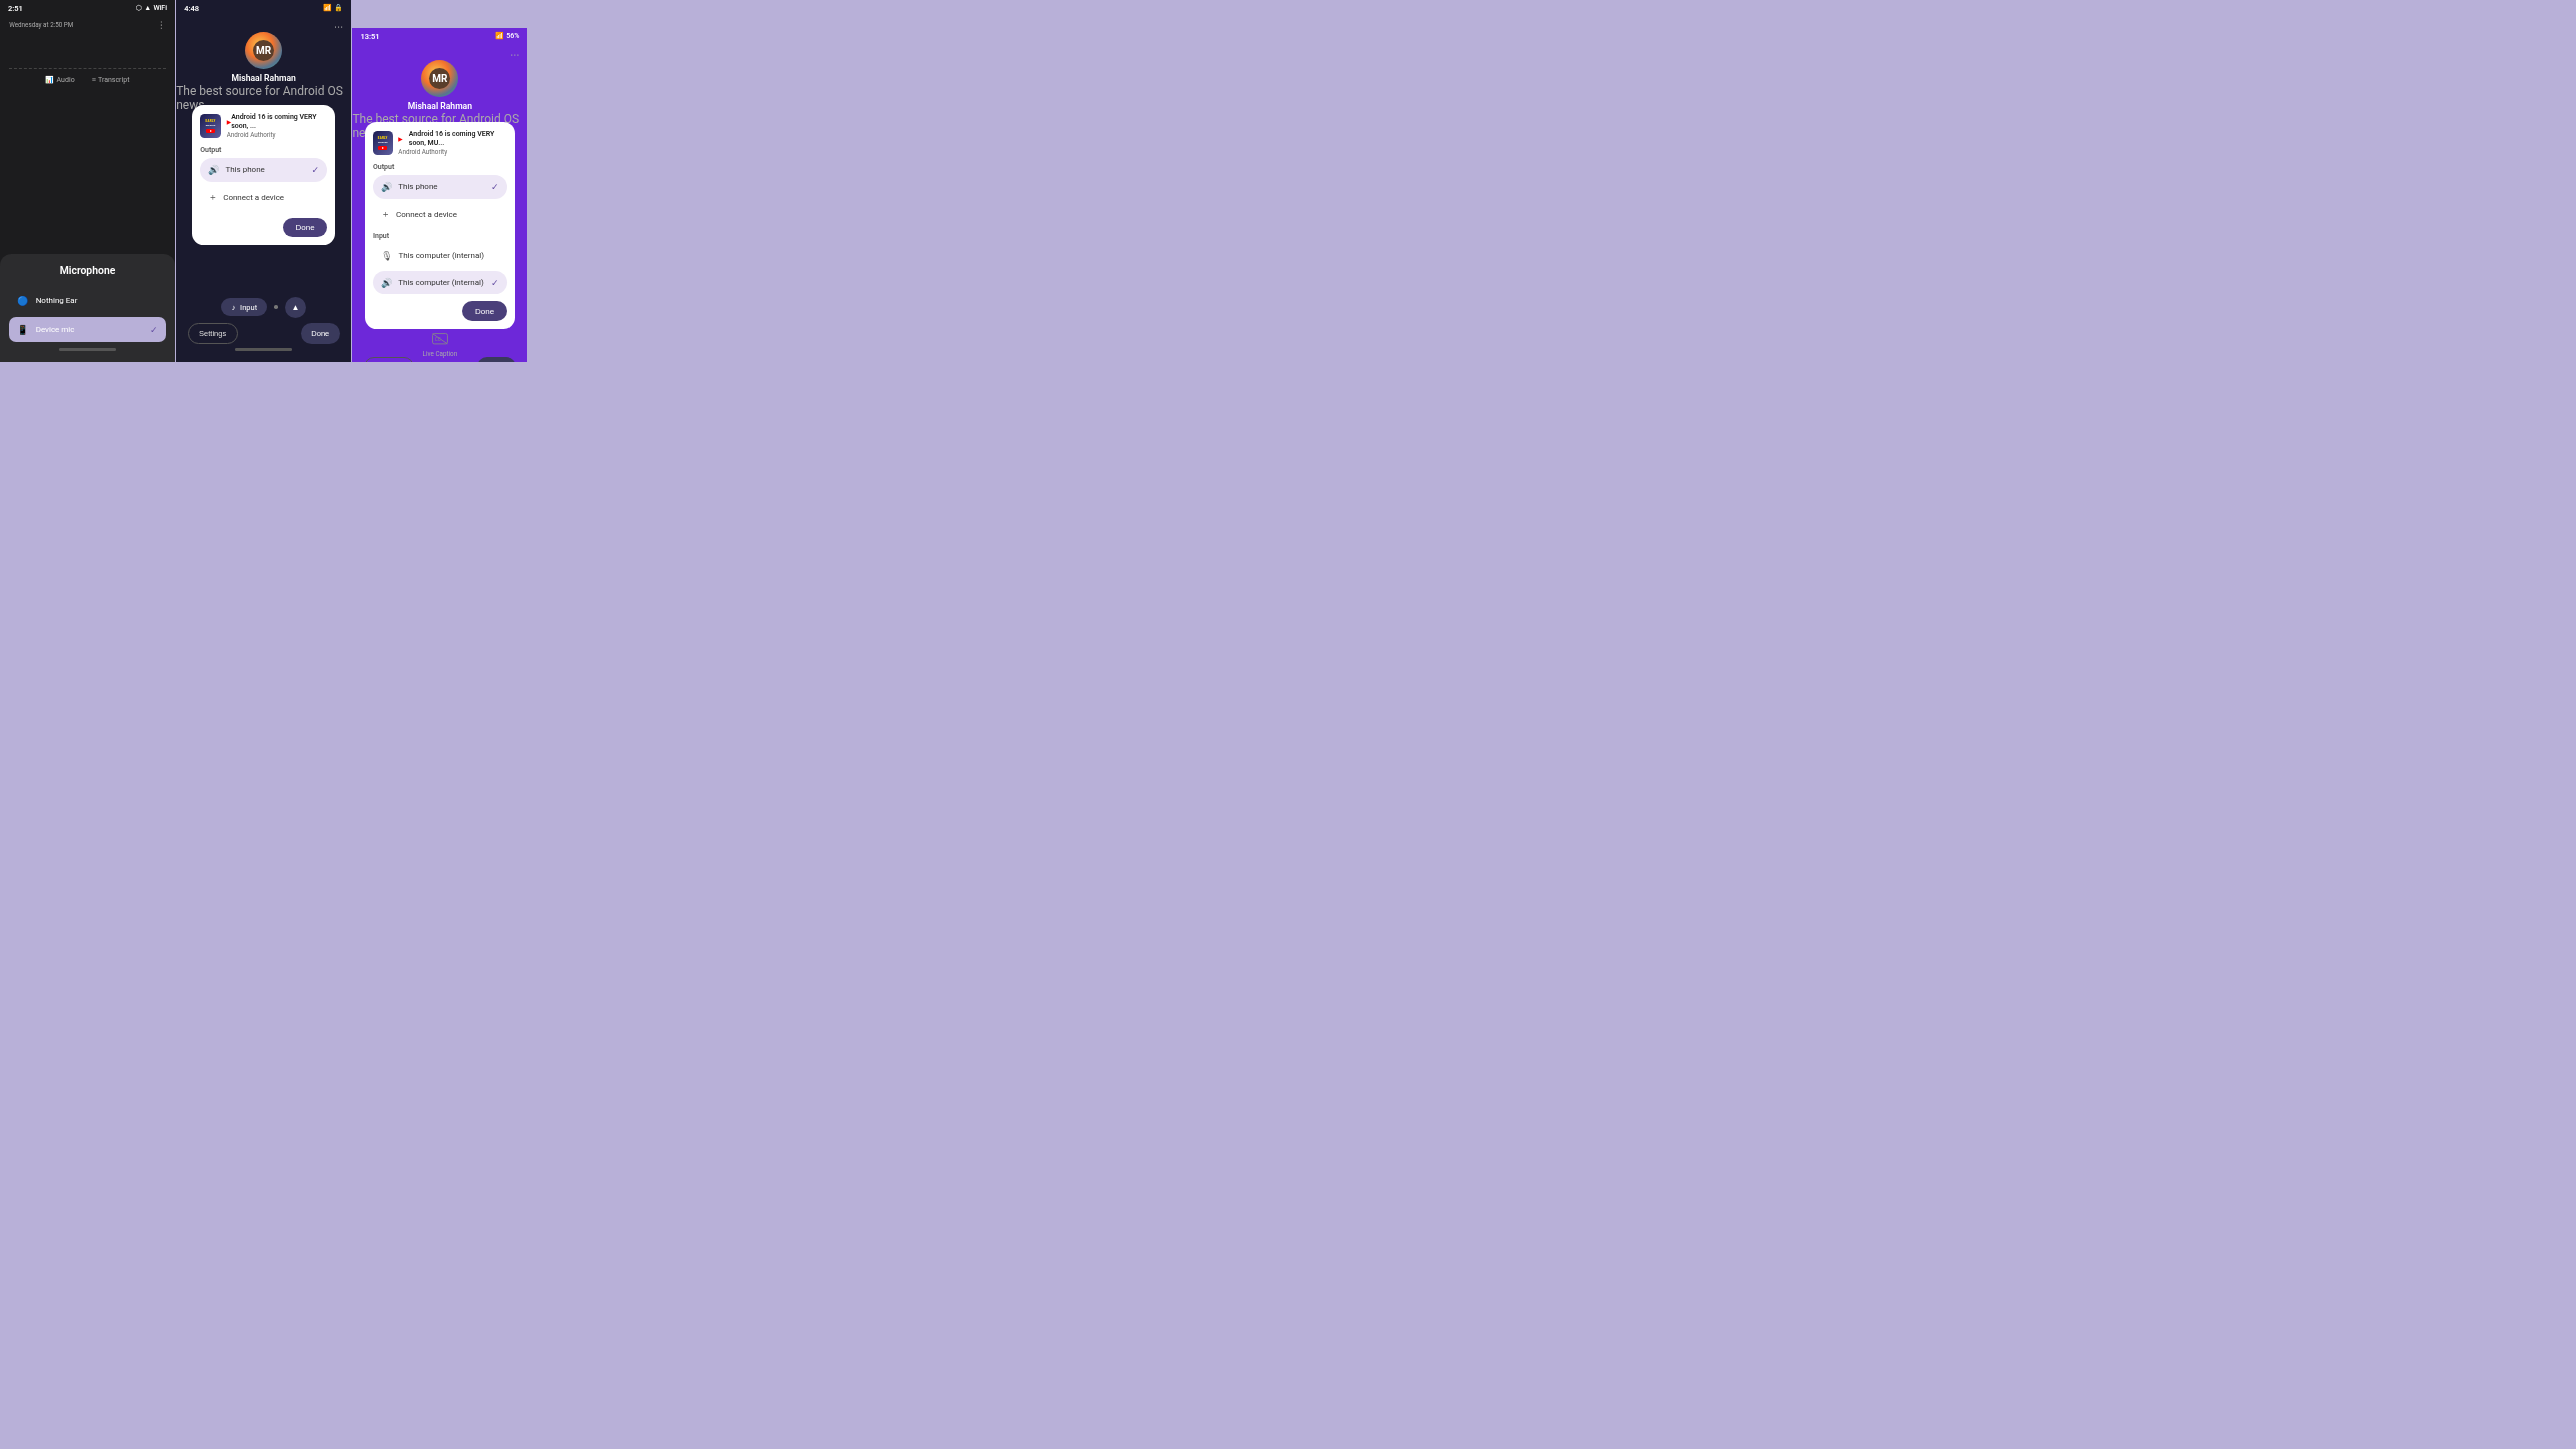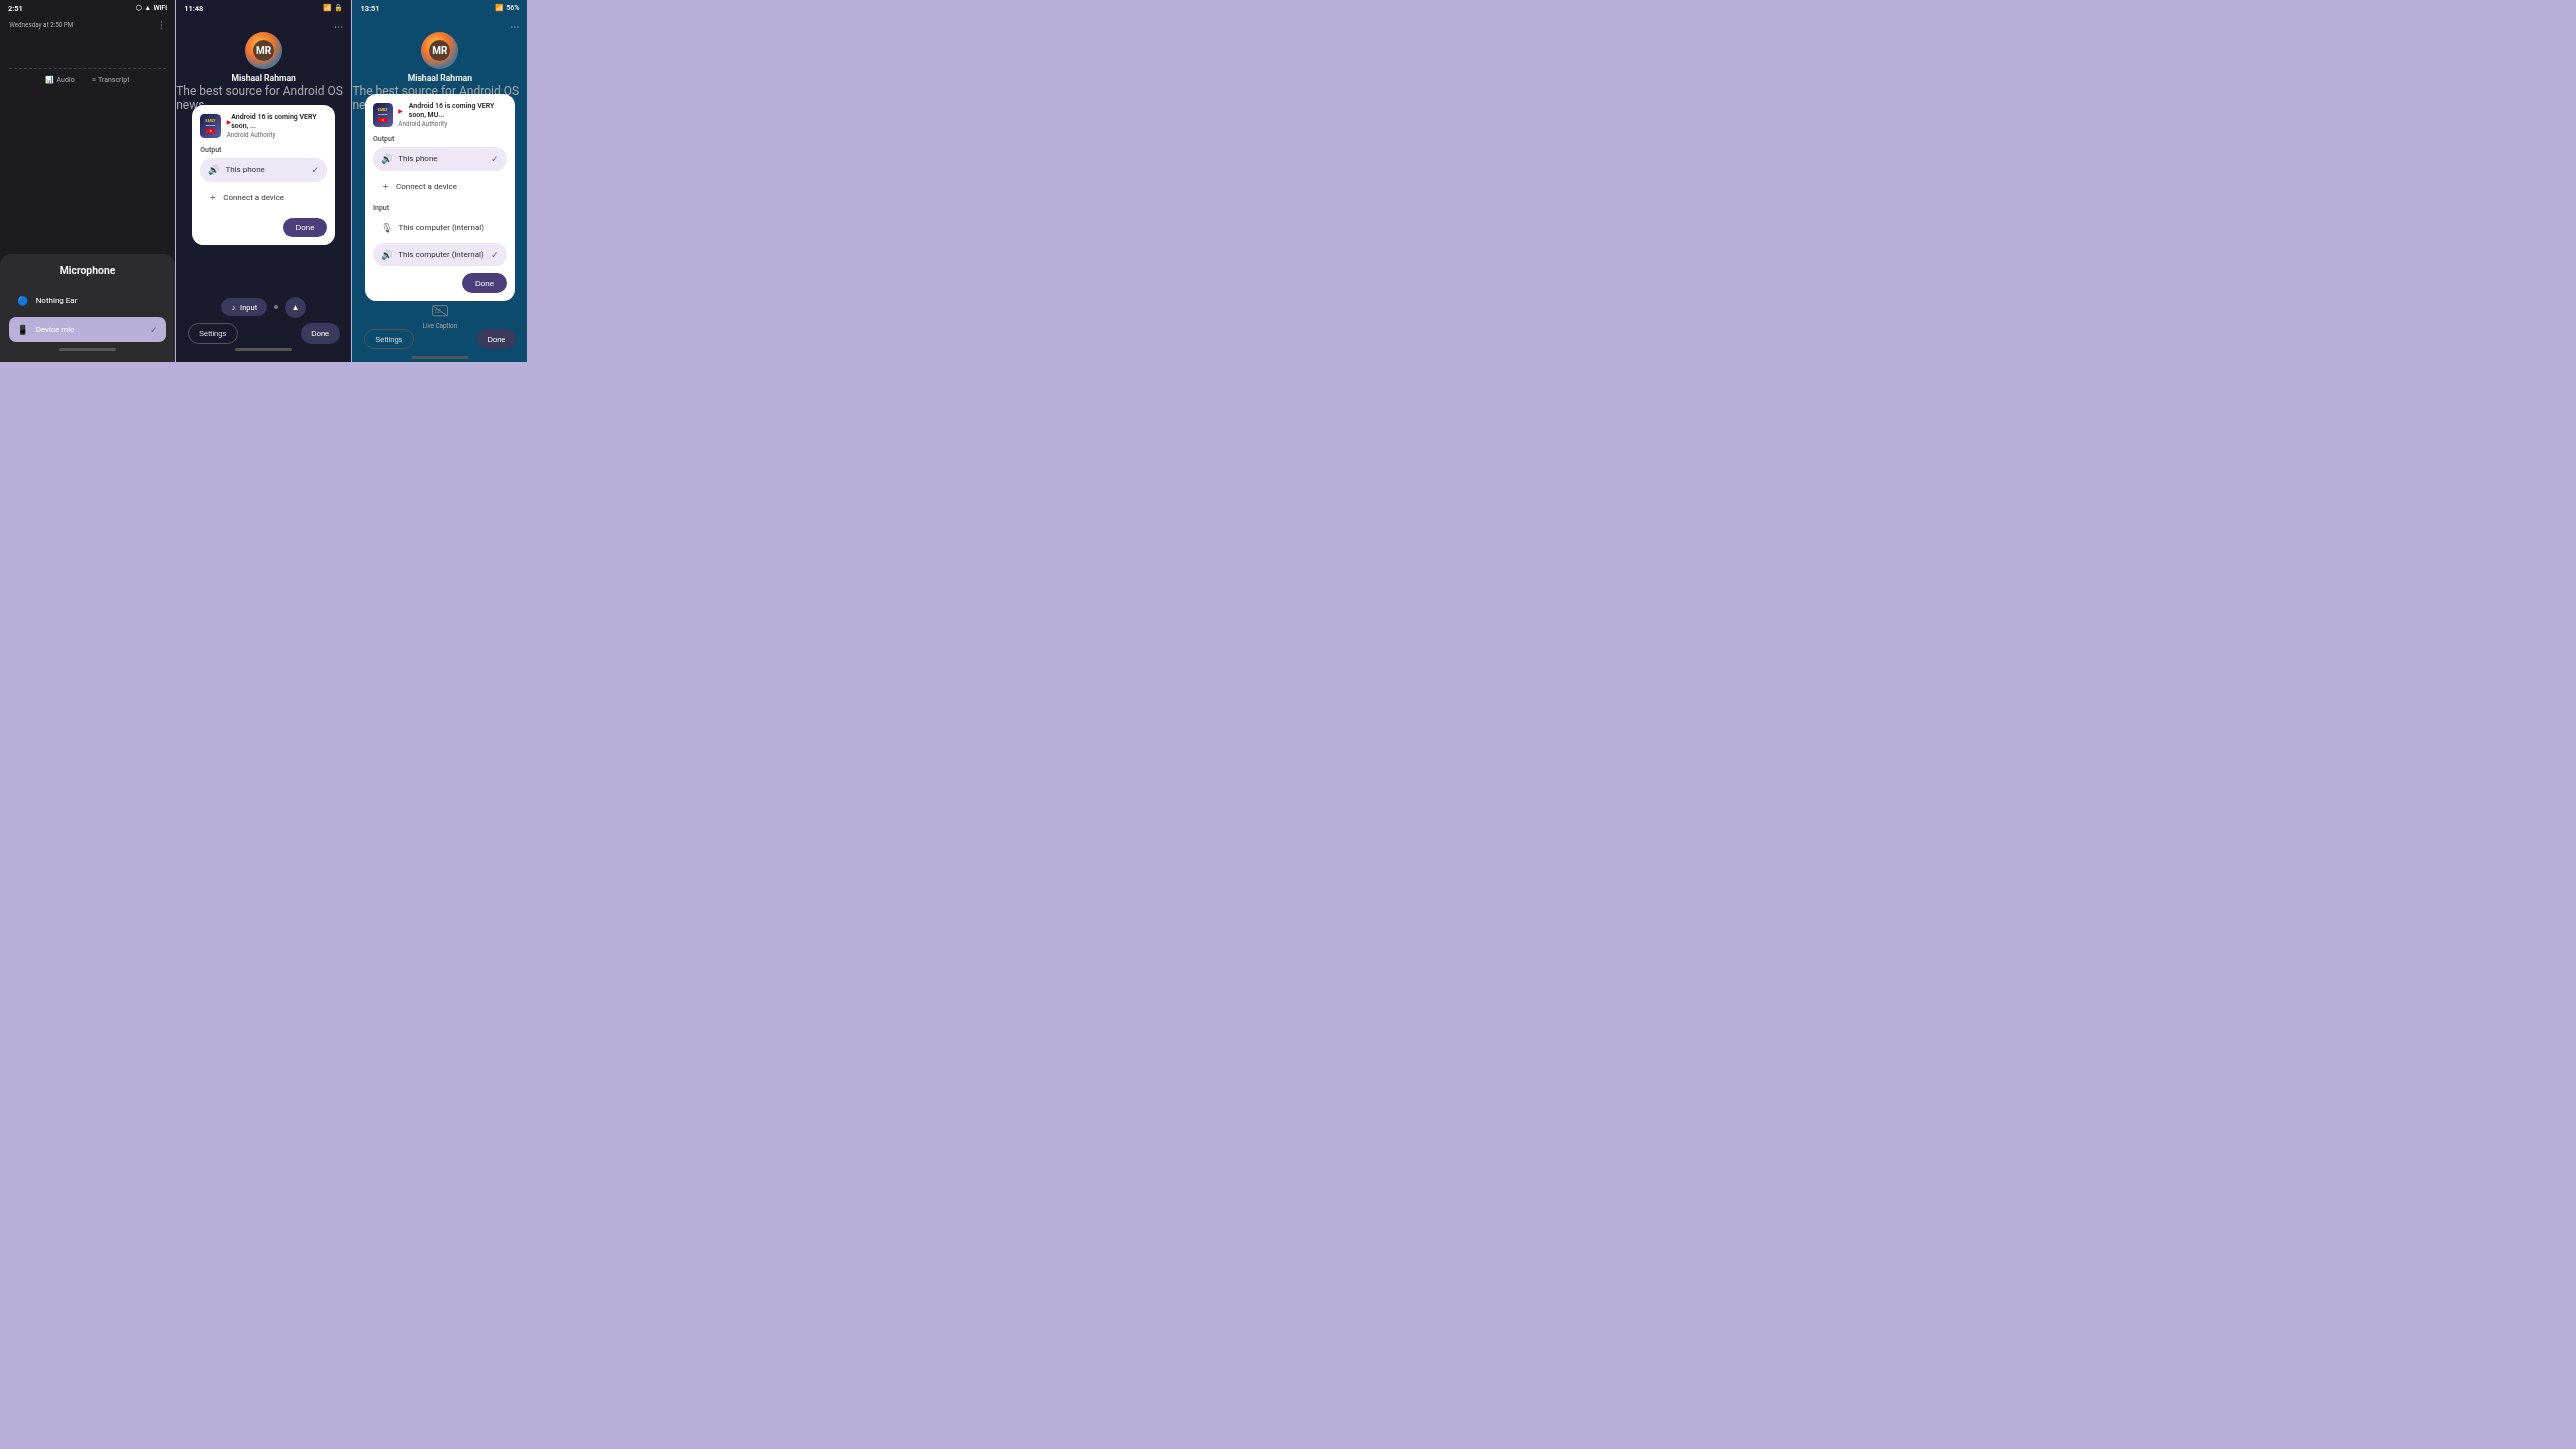--- a/index.html
+++ b/index.html
@@ -335,21 +335,22 @@
       color: #fff;
       border: none;
       border-radius: 11.5px;
       padding: 4.6px 10.4px;
       font-size: 7.5px;
       cursor: pointer;
     }
 
     
     .phone3-bg {
-      background: #0c4a6e;
+      background: #6d28d9;
+      margin-top: 28px;
     }
     .phone3-content {
       display: flex;
       flex-direction: column;
       align-items: center;
       padding-top: 5.8px;
     }
     
     .output-card-p3 {
       background: #fff;
@@ -446,21 +447,21 @@
 
     <div class="home-indicator"></div>
   </div>
 </div>
 
 <div class="phone-separator"></div>
 
 <div class="phone phone2-bg">
 
   <div class="status-bar">
-    <span class="time">11:48</span>
+    <span class="time">4:48</span>
     <div class="status-icons">
       <span>📶</span>
       <span>🔒</span>
     </div>
   </div>
 
   <div class="phone2-content">
     <div style="display:flex;justify-content:flex-end;width:100%;padding:0 8px;">
       <span class="three-dots">⋯</span>
     </div>

